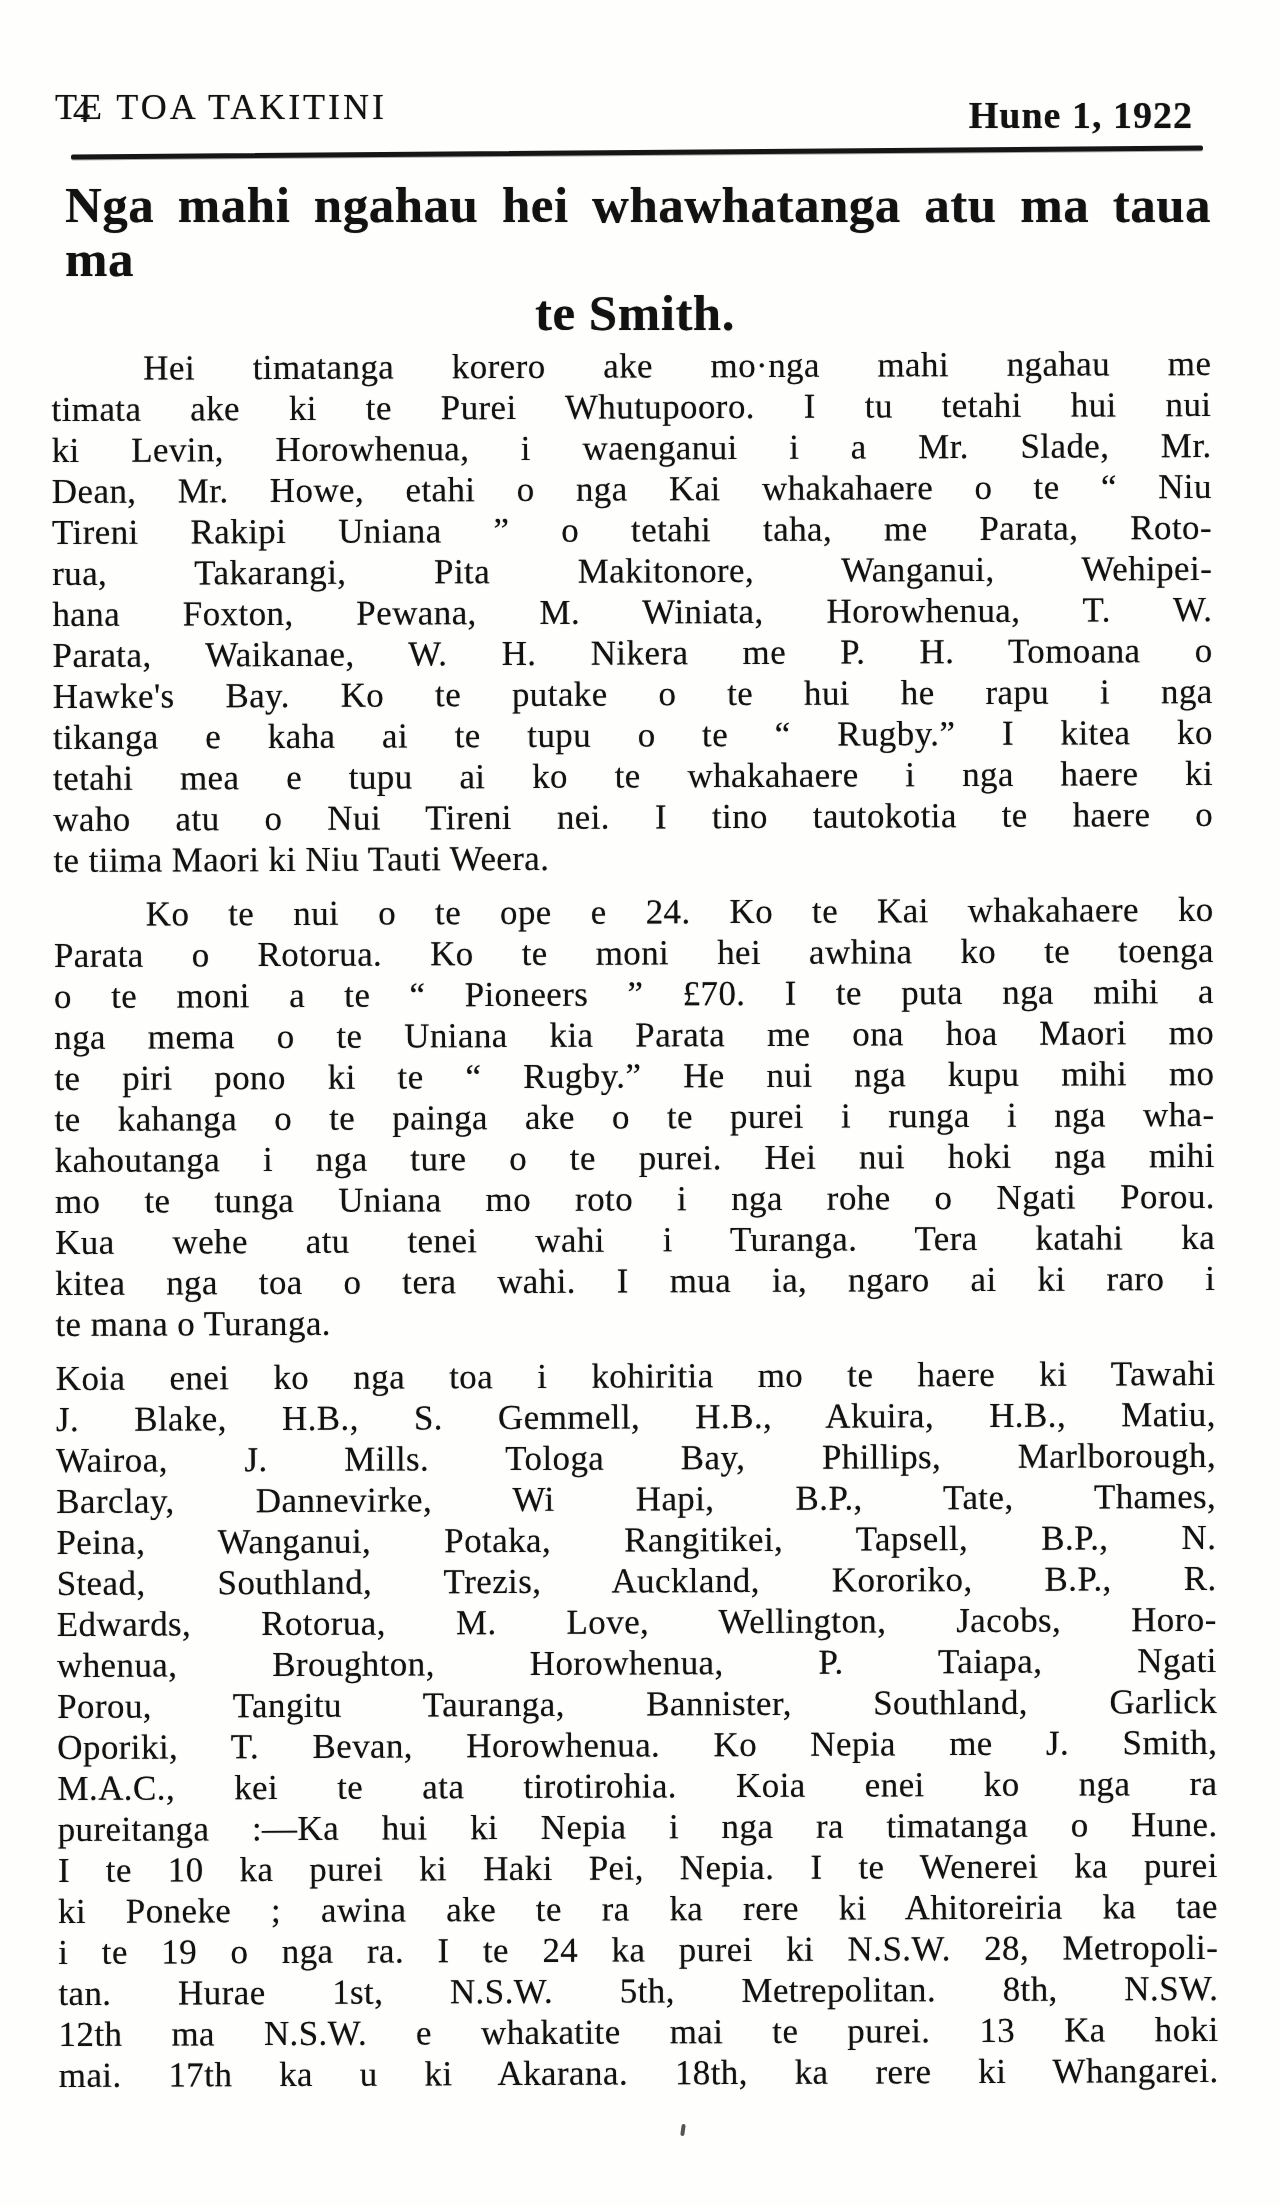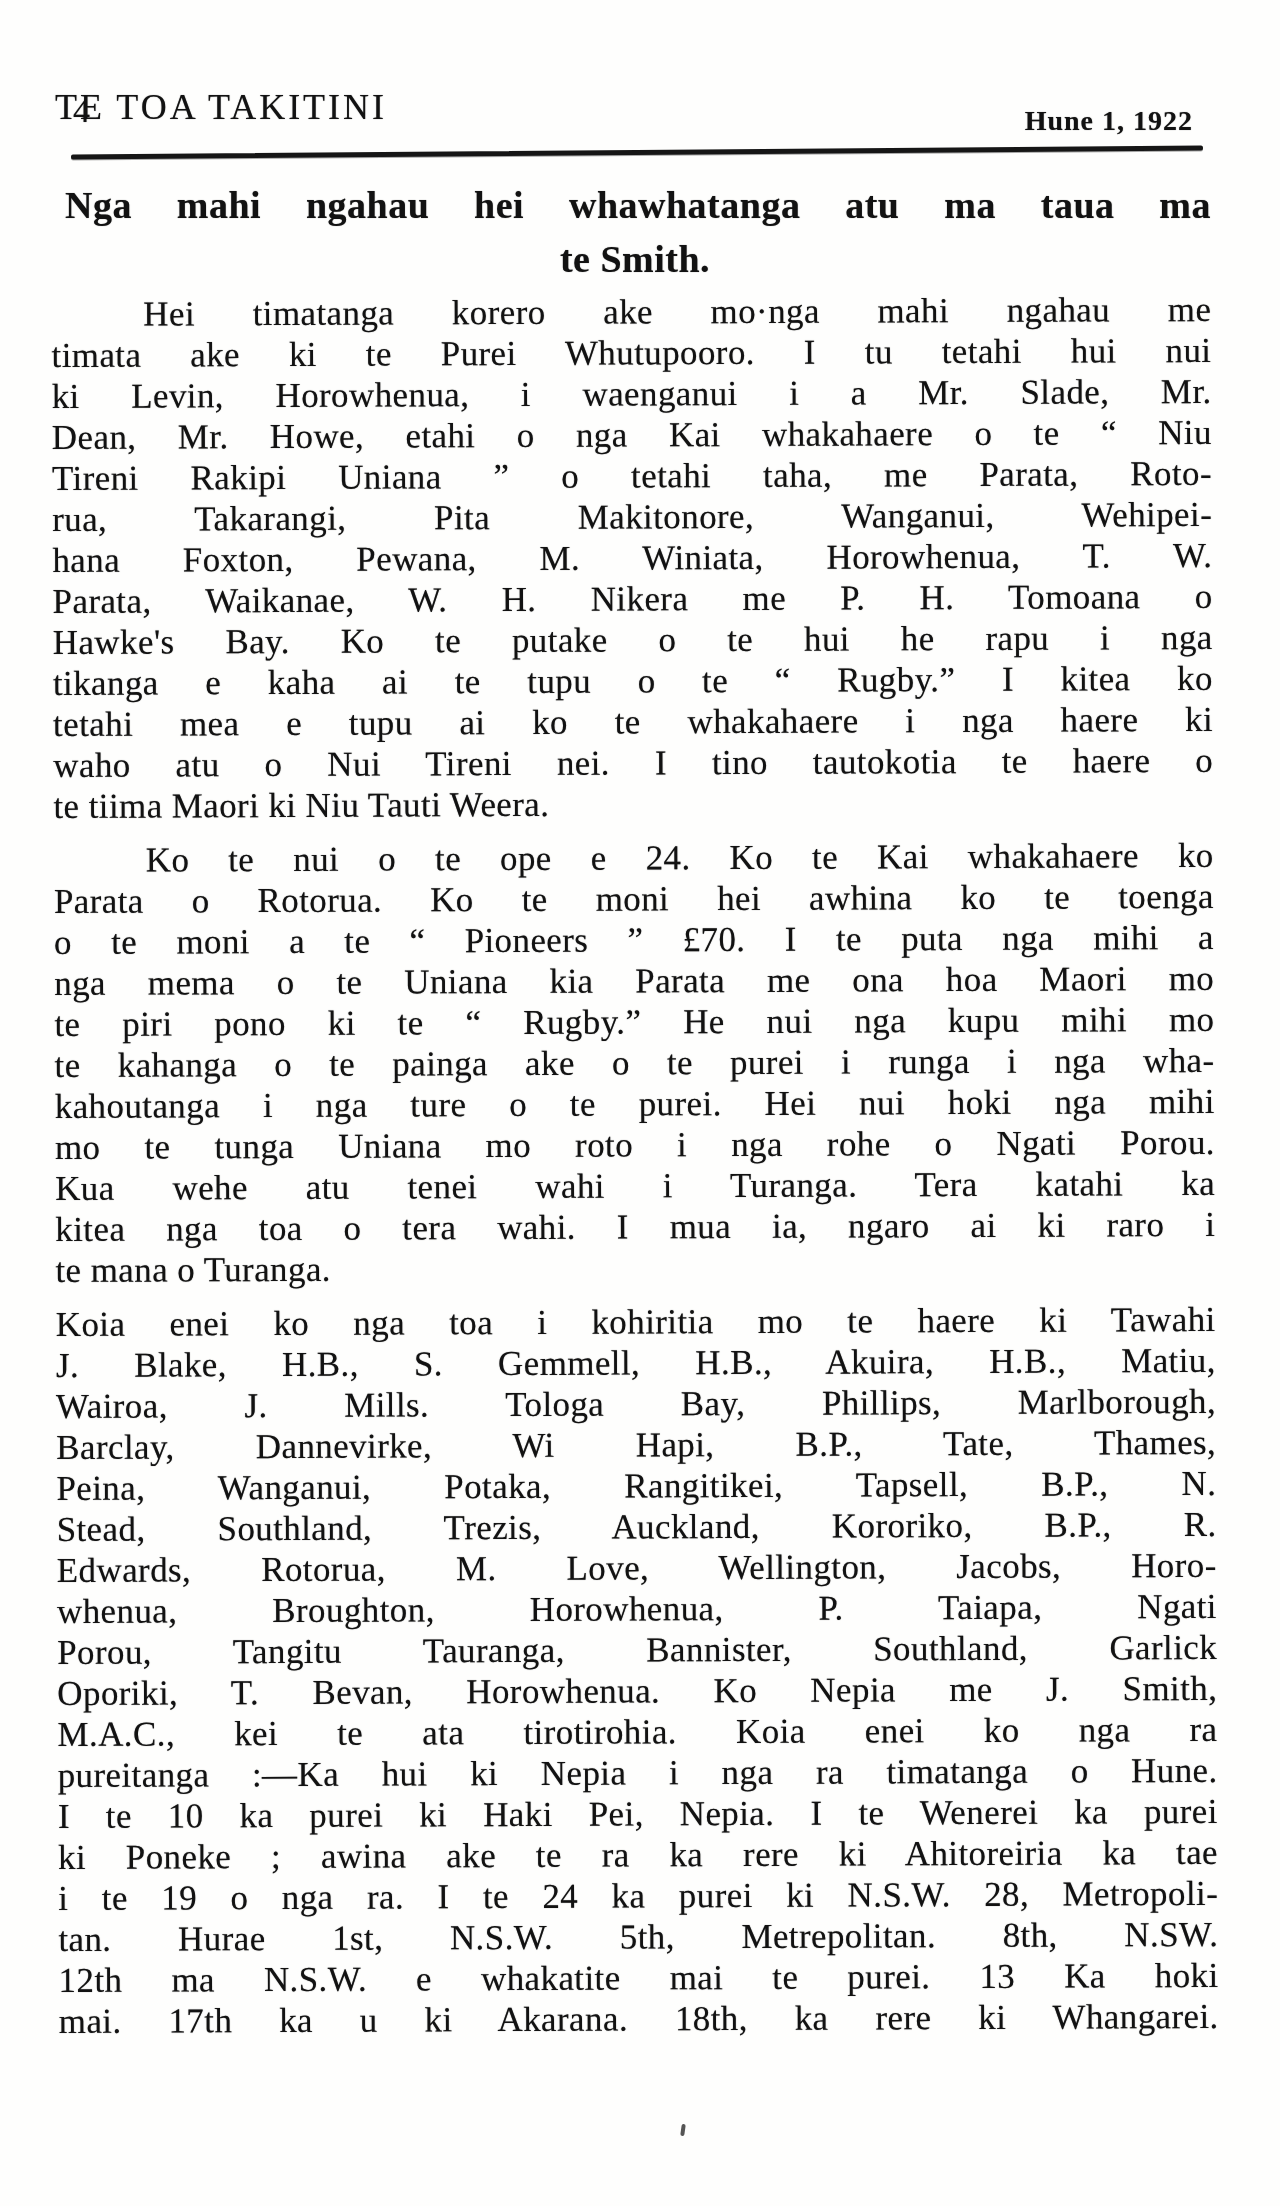--- a/index.html
+++ b/index.html
@@ -45,43 +45,43 @@
     position: absolute;
     left: 0;
     right: 0;
     top: 0;
     letter-spacing: 3px;
     font-size: 36px;
   }
   .issue-date {
     position: absolute;
     right: 22px;
-    top: 14px;
+    top: 8px;
     font-weight: bold;
-    font-size: 28px;
+    font-size: 38px;
     letter-spacing: 1px;
     text-align: center;
   }
 
   
   .head-rule {
     margin: 14px 12px 0 16px;
     height: 5px;
     background: #161616;
     border-radius: 2px;
     transform: rotate(-0.45deg);
     transform-origin: center;
     box-shadow: 0 1px 0 rgba(18,18,18,0.35);
   }
 
   
   .article-heading {
     margin-top: 23px;
     font-weight: bold;
-    font-size: 38px;
+    font-size: 51px;
     line-height: 54px;
     letter-spacing: 0.5px;
   }
   .article-heading .h-line-1 {
     text-align: justify;
     text-align-last: justify;
     padding: 0 4px 0 10px;
   }
   .article-heading .h-line-2 {
     text-align: center;

